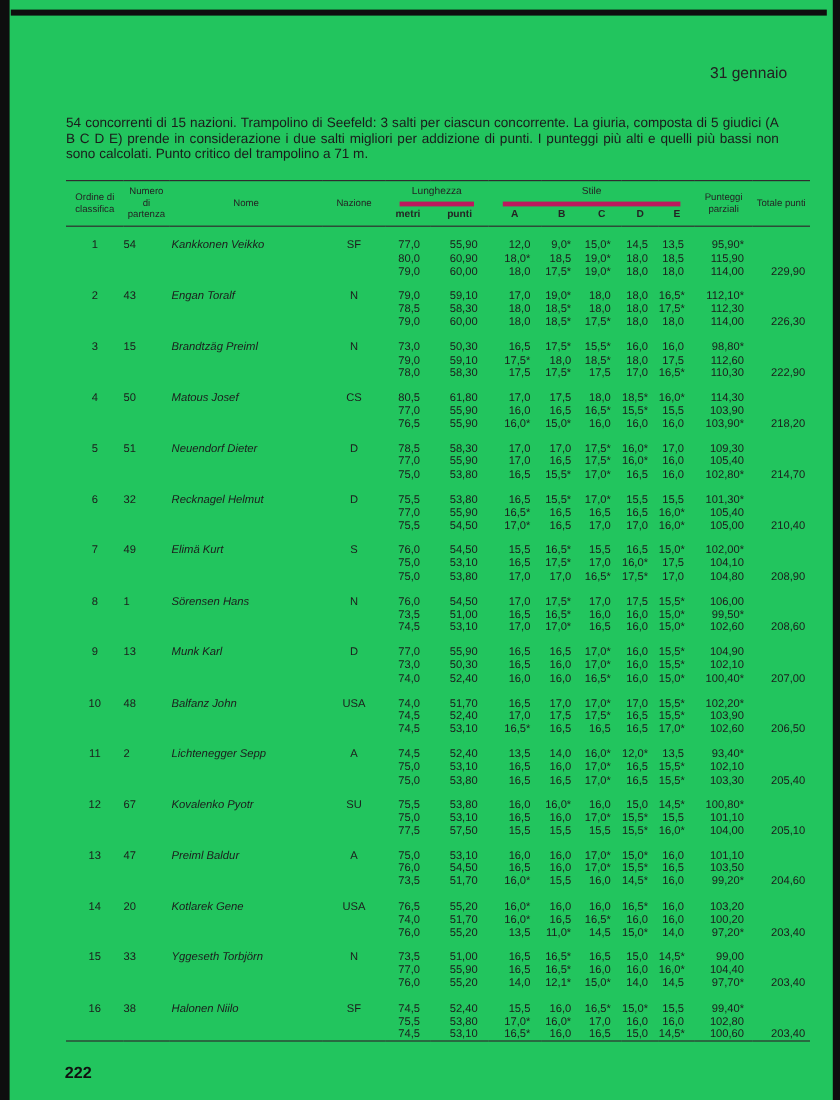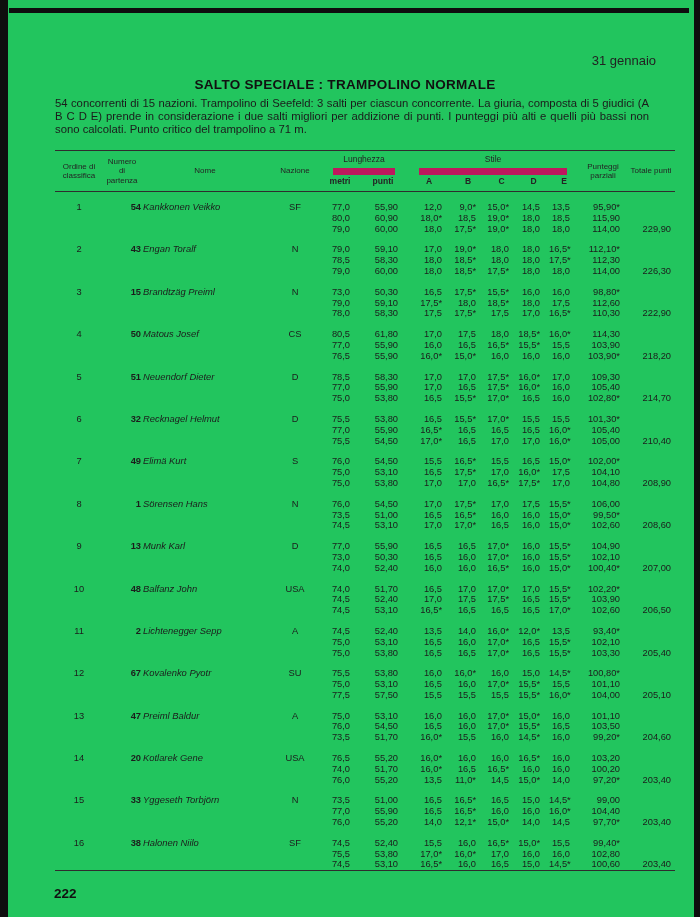--- a/index.html
+++ b/index.html
@@ -44,53 +44,52 @@
   }
   thead { border-bottom: 1px solid #2e2e2e; }
   th {
     font-weight: normal; font-size: 8px; line-height: 9.5px;
     text-align: center; vertical-align: middle; padding: 3px 3px;
     color: #242424;
   }
   th.hg { vertical-align: top; padding: 4px 0 0 0; }
   .gl {
     display: block; margin: 0 12px; padding-bottom: 3px;
-    border-bottom: 7px solid #be185d; font-size: 8.5px;
+    border-bottom: 4px solid #be185d; font-size: 8.5px;
   }
   tr.h2 th { vertical-align: top; font-size: 8.5px; padding: 2px 0 5px 0; font-weight: bold; }
   tr.h2 th.num-sub { text-align: center; }
 
   tbody td {
     font-size: 9.3px; line-height: 10.8px; padding: 0;
     white-space: nowrap; color: #1c1c1c;
   }
   tbody tr.group-start td { padding-top: 10px; }
   .c-rank { text-align: center; }
-  .c-bib  { text-align: right; font-weight: bold; }
+  .c-bib  { text-align: left; }
   .c-name { text-align: left; padding-left: 2px; font-size: 9.4px; font-style: italic; }
   .c-nat  { text-align: center; }
   .c-num  { text-align: right; padding-right: 9px; }
   .c-part { text-align: right; padding-right: 7px; }
   .c-tot  { text-align: right; padding-right: 4px; }
 
   .page-number {
     position: absolute; left: 54px; bottom: 16px;
     font-size: 13.5px; font-weight: bold; color: #111;
   }
 </style>
 </head>
 <body>
 
 <div class="page">
   <div class="edge edge-top"></div>
   <div class="edge edge-left"></div>
   <div class="edge edge-right"></div>
 
   <div class="date">31 gennaio</div>
-  <div class="title">SALTO SPECIALE : TRAMPOLINO NORMALE</div>
   <p class="intro">54 concorrenti di 15 nazioni. Trampolino di Seefeld: 3 salti per ciascun concorrente. La giuria, composta di 5 giudici (A B C D E) prende in considerazione i due salti migliori per addizione di punti. I punteggi più alti e quelli più bassi non sono calcolati. Punto critico del trampolino a 71 m.</p>
 
   <table class="results">
     <colgroup>
       <col style="width:48px">
         <col style="width:38px">
         <col style="width:128px">
       <col style="width:52px">
         <col style="width:38px">
         <col style="width:48px">

